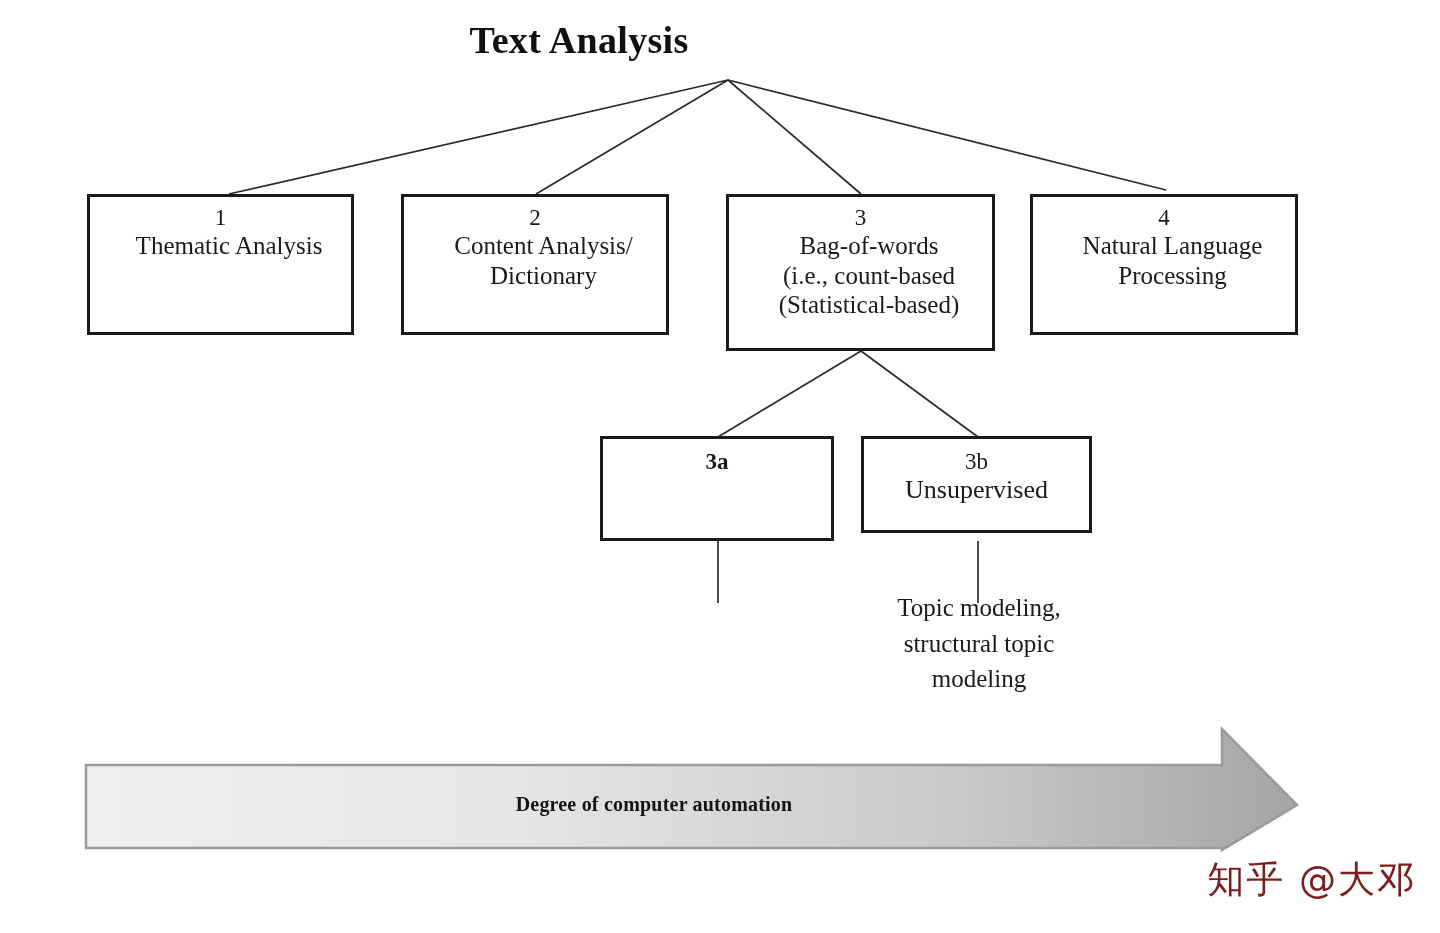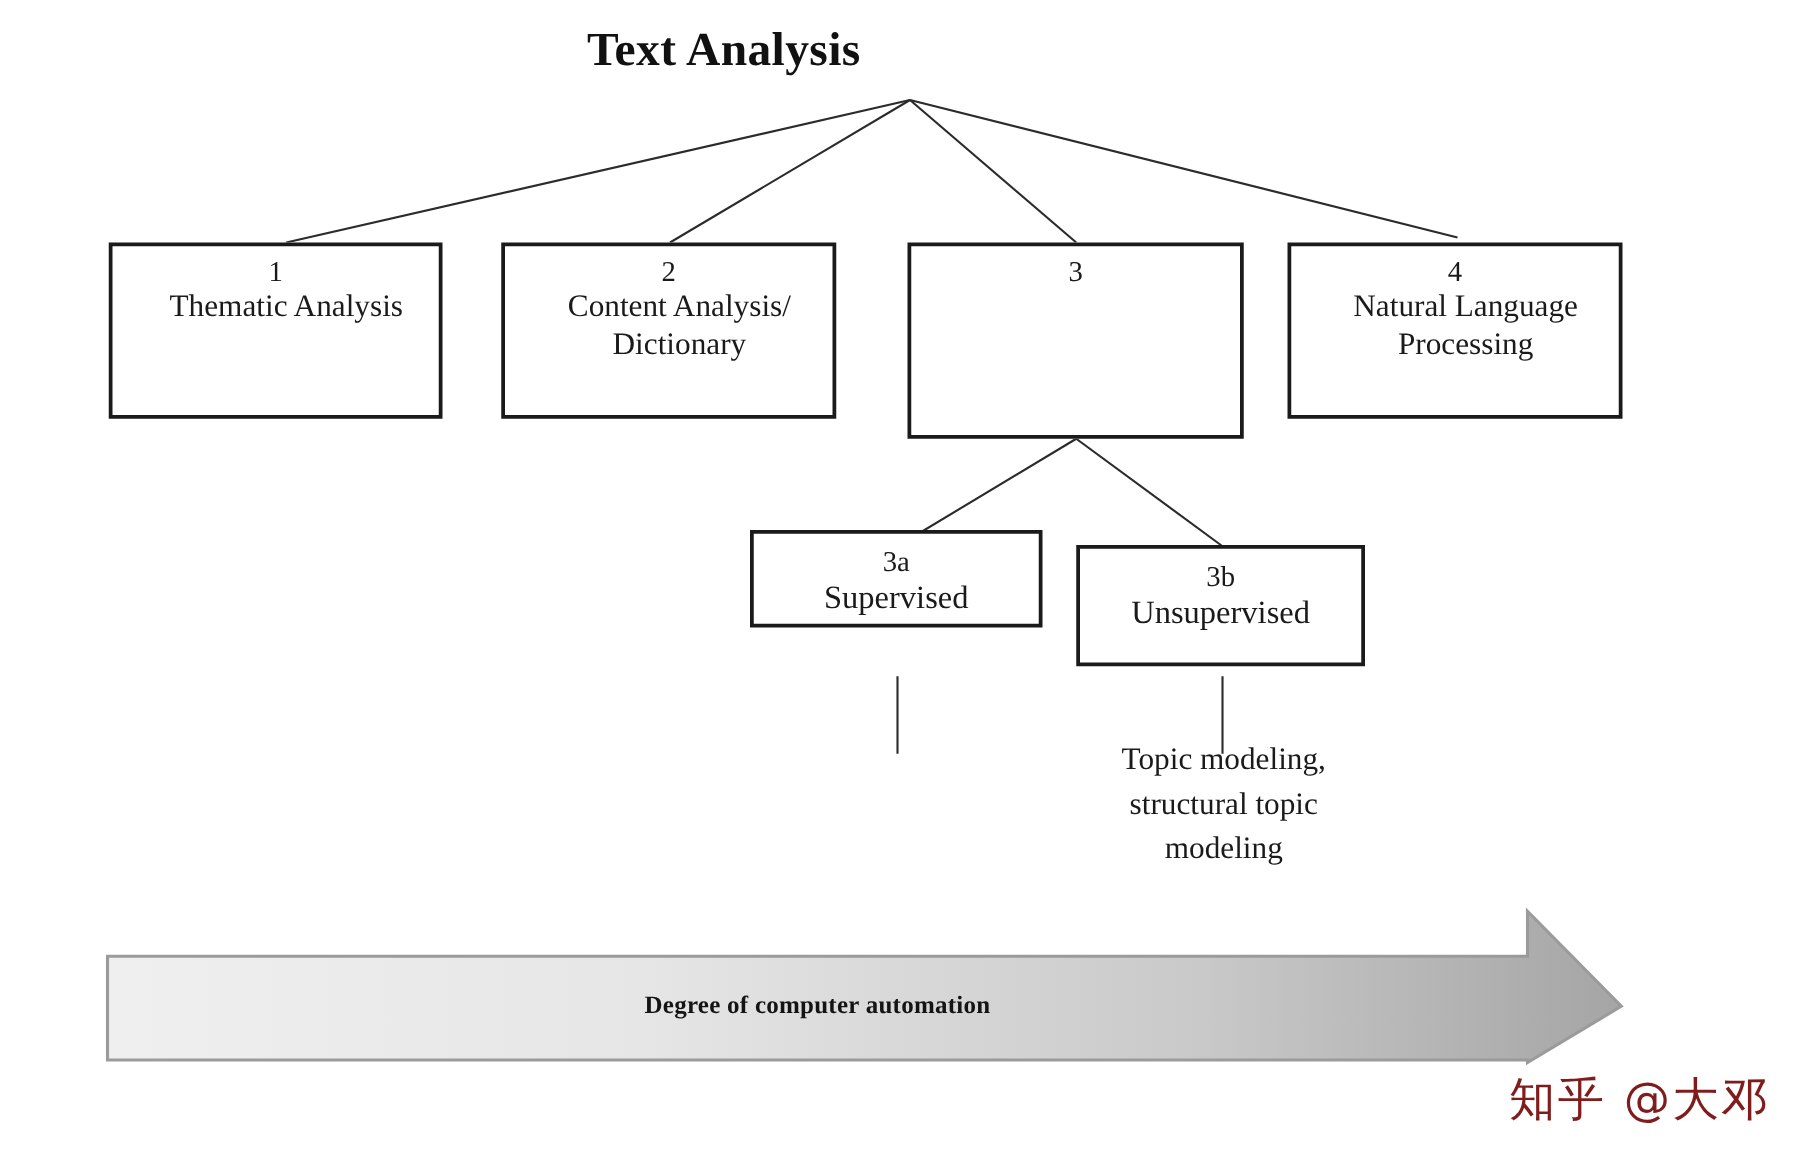--- a/index.html
+++ b/index.html
@@ -143,31 +143,33 @@
   </div>
 
   <div class="node" style="left:401px; top:194px; width:268px; height:141px;">
     <span class="num">2</span>
     <span class="lbl">Content Analysis/
 Dictionary</span>
   </div>
 
   <div class="node" style="left:726px; top:194px; width:269px; height:157px;">
     <span class="num">3</span>
+    <span class="lbl">Bag-of-words
+(i.e., count-based
+(Statistical-based)</span>
   </div>
 
   <div class="node" style="left:1030px; top:194px; width:268px; height:141px;">
     <span class="num">4</span>
     <span class="lbl">Natural Language
 Processing</span>
   </div>
 
-  <div class="subnode" style="left:600px; top:424px; width:234px; height:78px;">
+  <div class="subnode" style="left:600px; top:436px; width:234px; height:105px;font-weight:bold;">
     <span class="num">3a</span>
-    <span class="lbl">Supervised</span>
   </div>
 
   <div class="subnode" style="left:861px; top:436px; width:231px; height:97px;">
     <span class="num">3b</span>
     <span class="lbl">Unsupervised</span>
   </div>
 
 
   <div class="leaf" style="left:873px; top:590px; width:212px;">Topic modeling,
 structural topic

